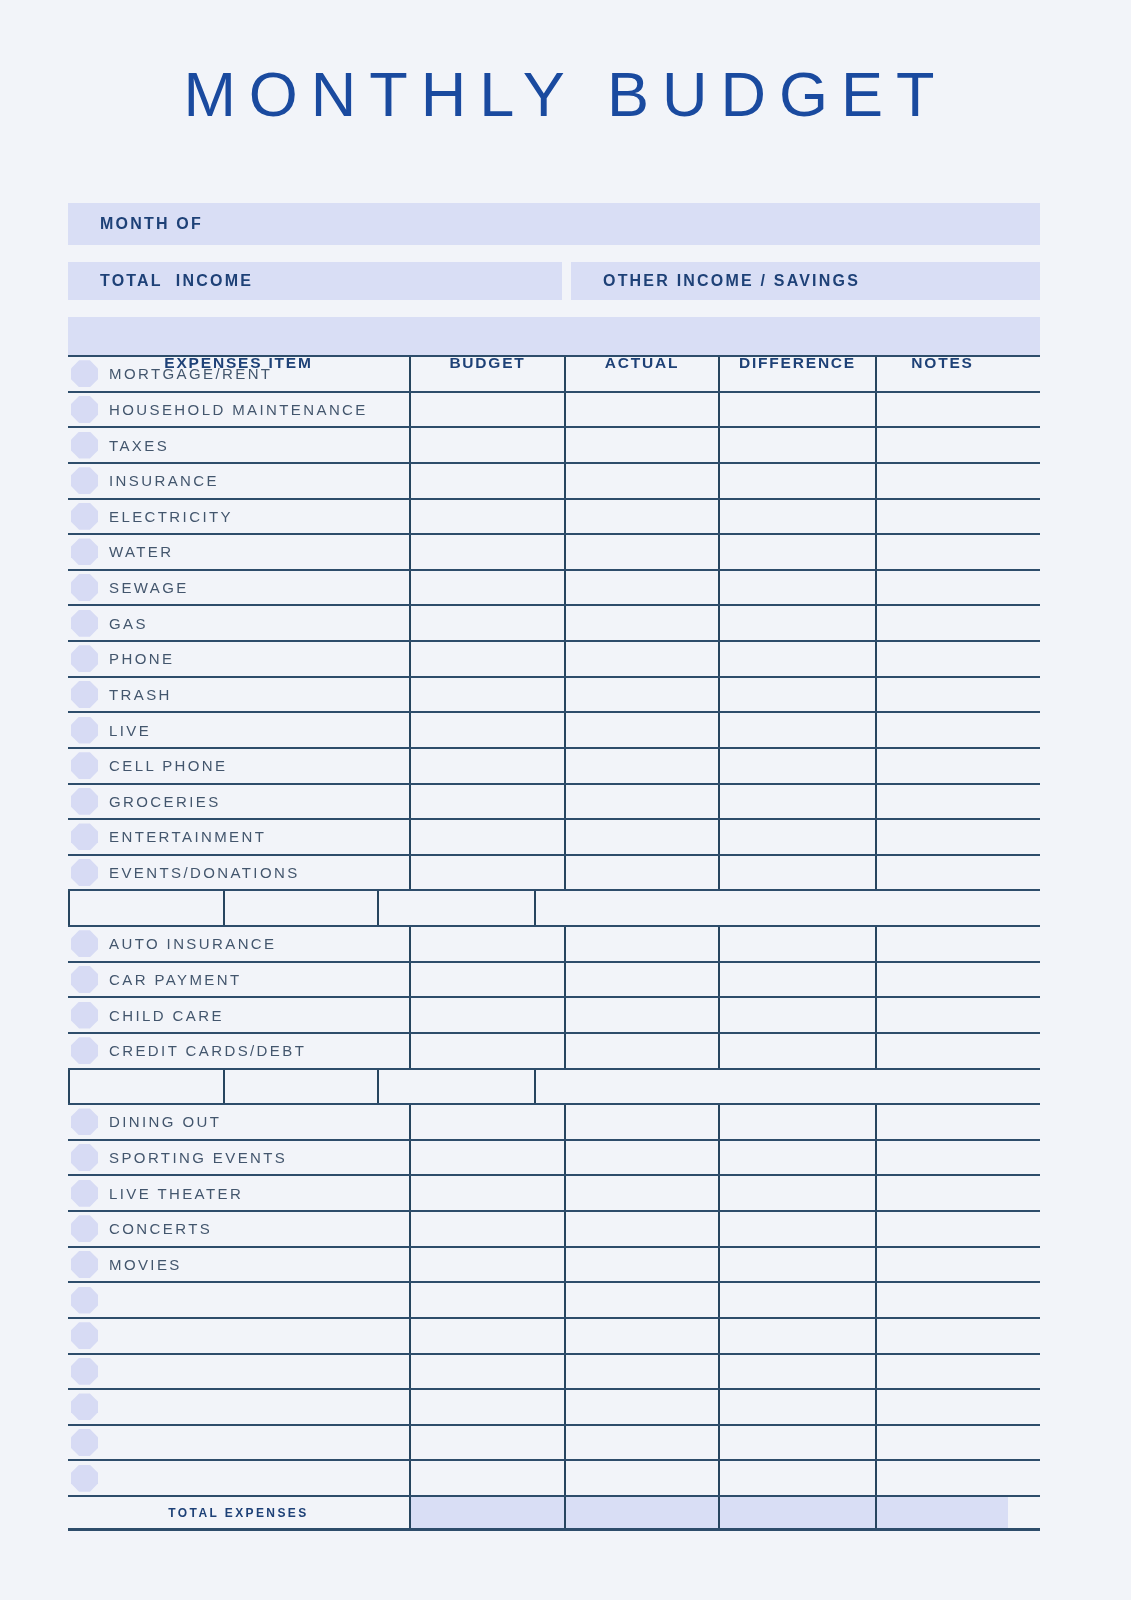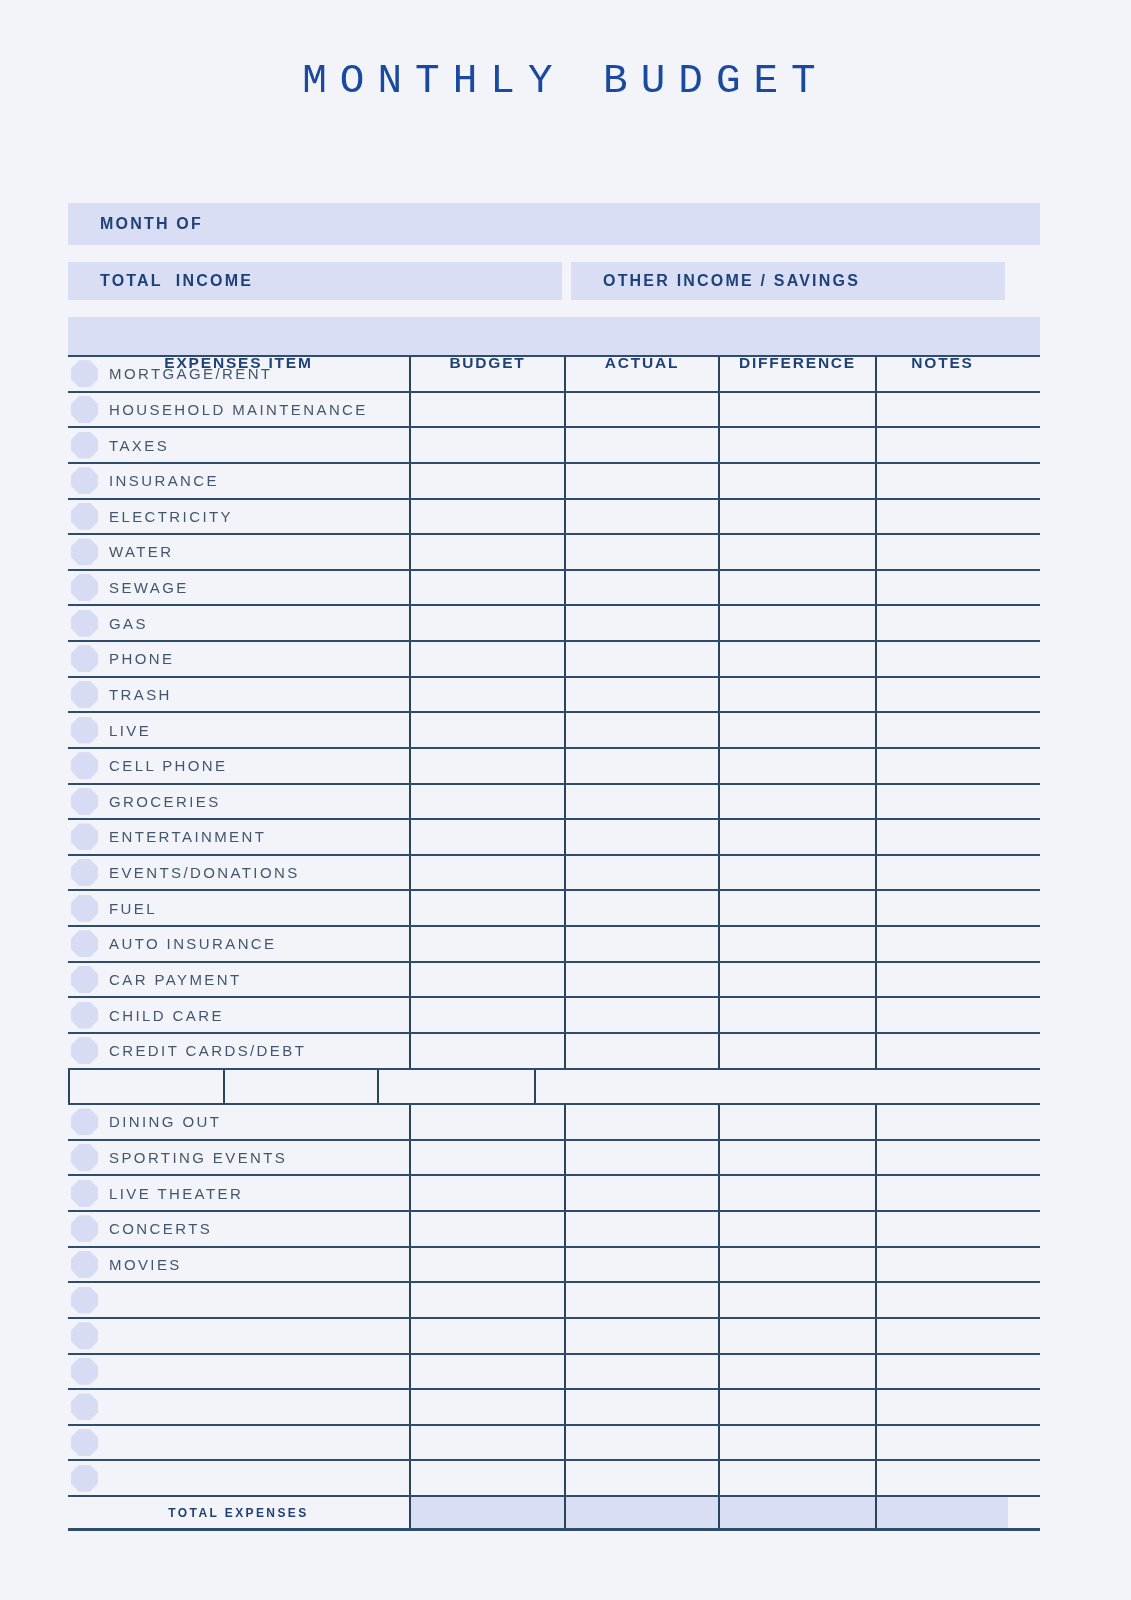--- a/index.html
+++ b/index.html
@@ -17,42 +17,42 @@
   .page{
     position:relative;
     width:1131px;height:1600px;
     background:var(--page-bg);
     margin:0 auto;
     overflow:hidden;
   }
   .title{
     position:absolute;top:58px;left:0;right:0;
     margin:0;text-align:center;
-    font-family:Liberation Mono, monospace;
+    font-family:Liberation Sans, sans-serif;
     font-weight:normal;
-    font-size:41px;
+    font-size:63px;
     letter-spacing:13px;
     color:var(--title-blue);
   }
   .bar{
     position:absolute;
     background:var(--accent-fill);
     display:flex;align-items:center;
   }
   .bar-label{
     font-weight:bold;
     font-size:16px;
     letter-spacing:2.2px;
     color:var(--navy-text);
     padding-left:32px;
   }
   .pre{white-space:pre;}
   .month-bar{left:68px;top:203px;width:972px;height:42px;}
   .income-left{left:68px;top:262px;width:494px;height:38px;}
-  .income-right{left:571px;top:262px;width:434px;height:38px;}
+  .income-right{left:571px;top:262px;width:469px;height:38px;}
 
   .table{position:absolute;left:68px;top:317px;width:972px;}
   .trow{display:flex;width:972px;box-sizing:border-box;}
   .cell{box-sizing:border-box;flex:none;display:flex;align-items:center;}
   .c1{width:341px;}
   .c2{width:155px;}
   .c3{width:154px;}
   .c4{width:157px;}
   .c5{width:133px;}
   .c2,.c3,.c4,.c5{border-left:2px solid var(--vline);}
@@ -285,24 +285,20 @@
       <span class="bullet"></span>
       <span class="row-label">EVENTS/DONATIONS</span>
     </div>
     <div class="cell c2"></div>
     <div class="cell c3"></div>
     <div class="cell c4"></div>
     <div class="cell c5"></div>
   </div>
 
   <div class="trow row">
-    <div class="cell c1">
-      <span class="bullet"></span>
-      <span class="row-label">FUEL</span>
-    </div>
     <div class="cell c2"></div>
     <div class="cell c3"></div>
     <div class="cell c4"></div>
     <div class="cell c5"></div>
   </div>
 
   <div class="trow row">
     <div class="cell c1">
       <span class="bullet"></span>
       <span class="row-label">AUTO INSURANCE</span>

